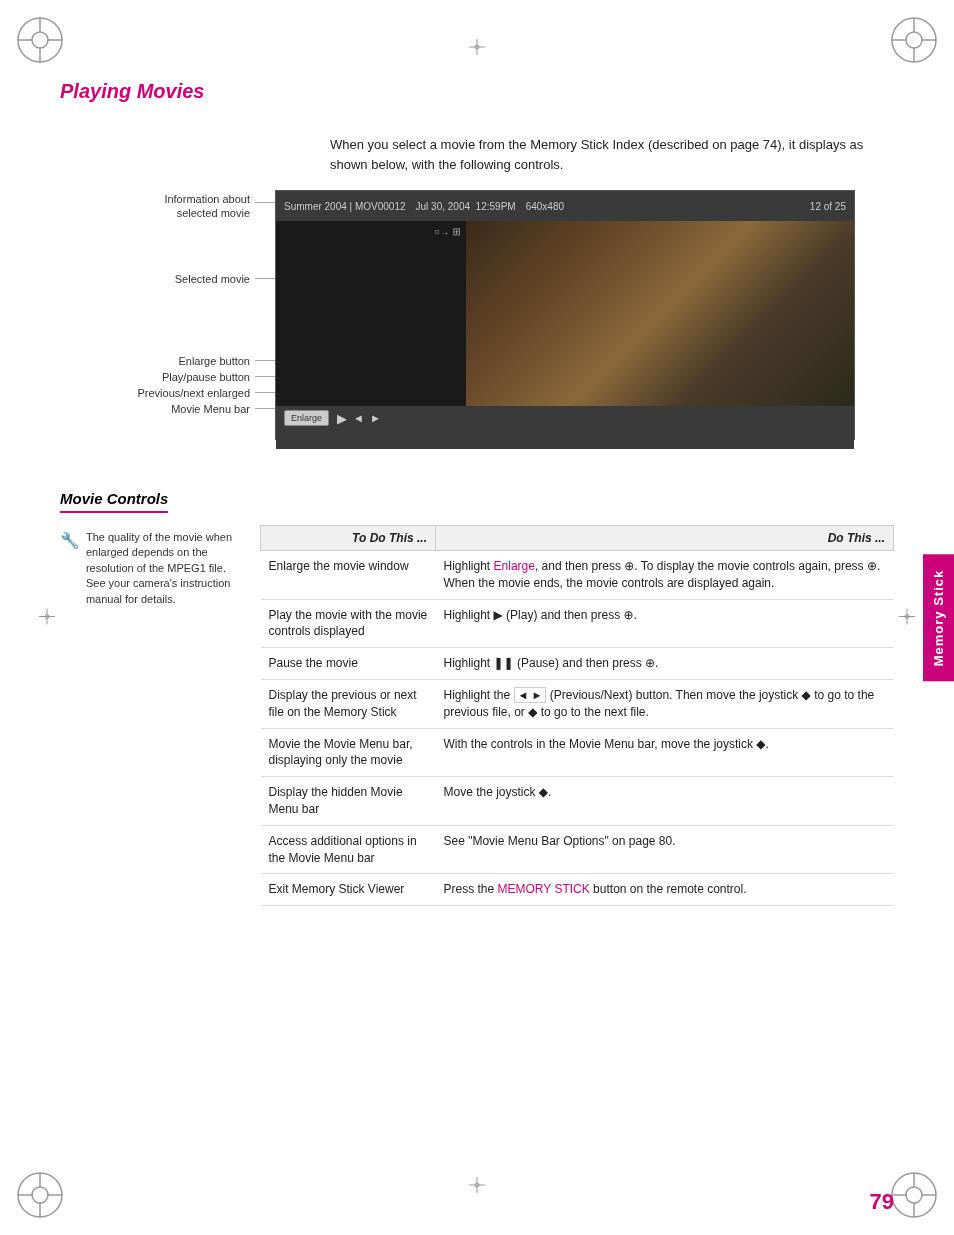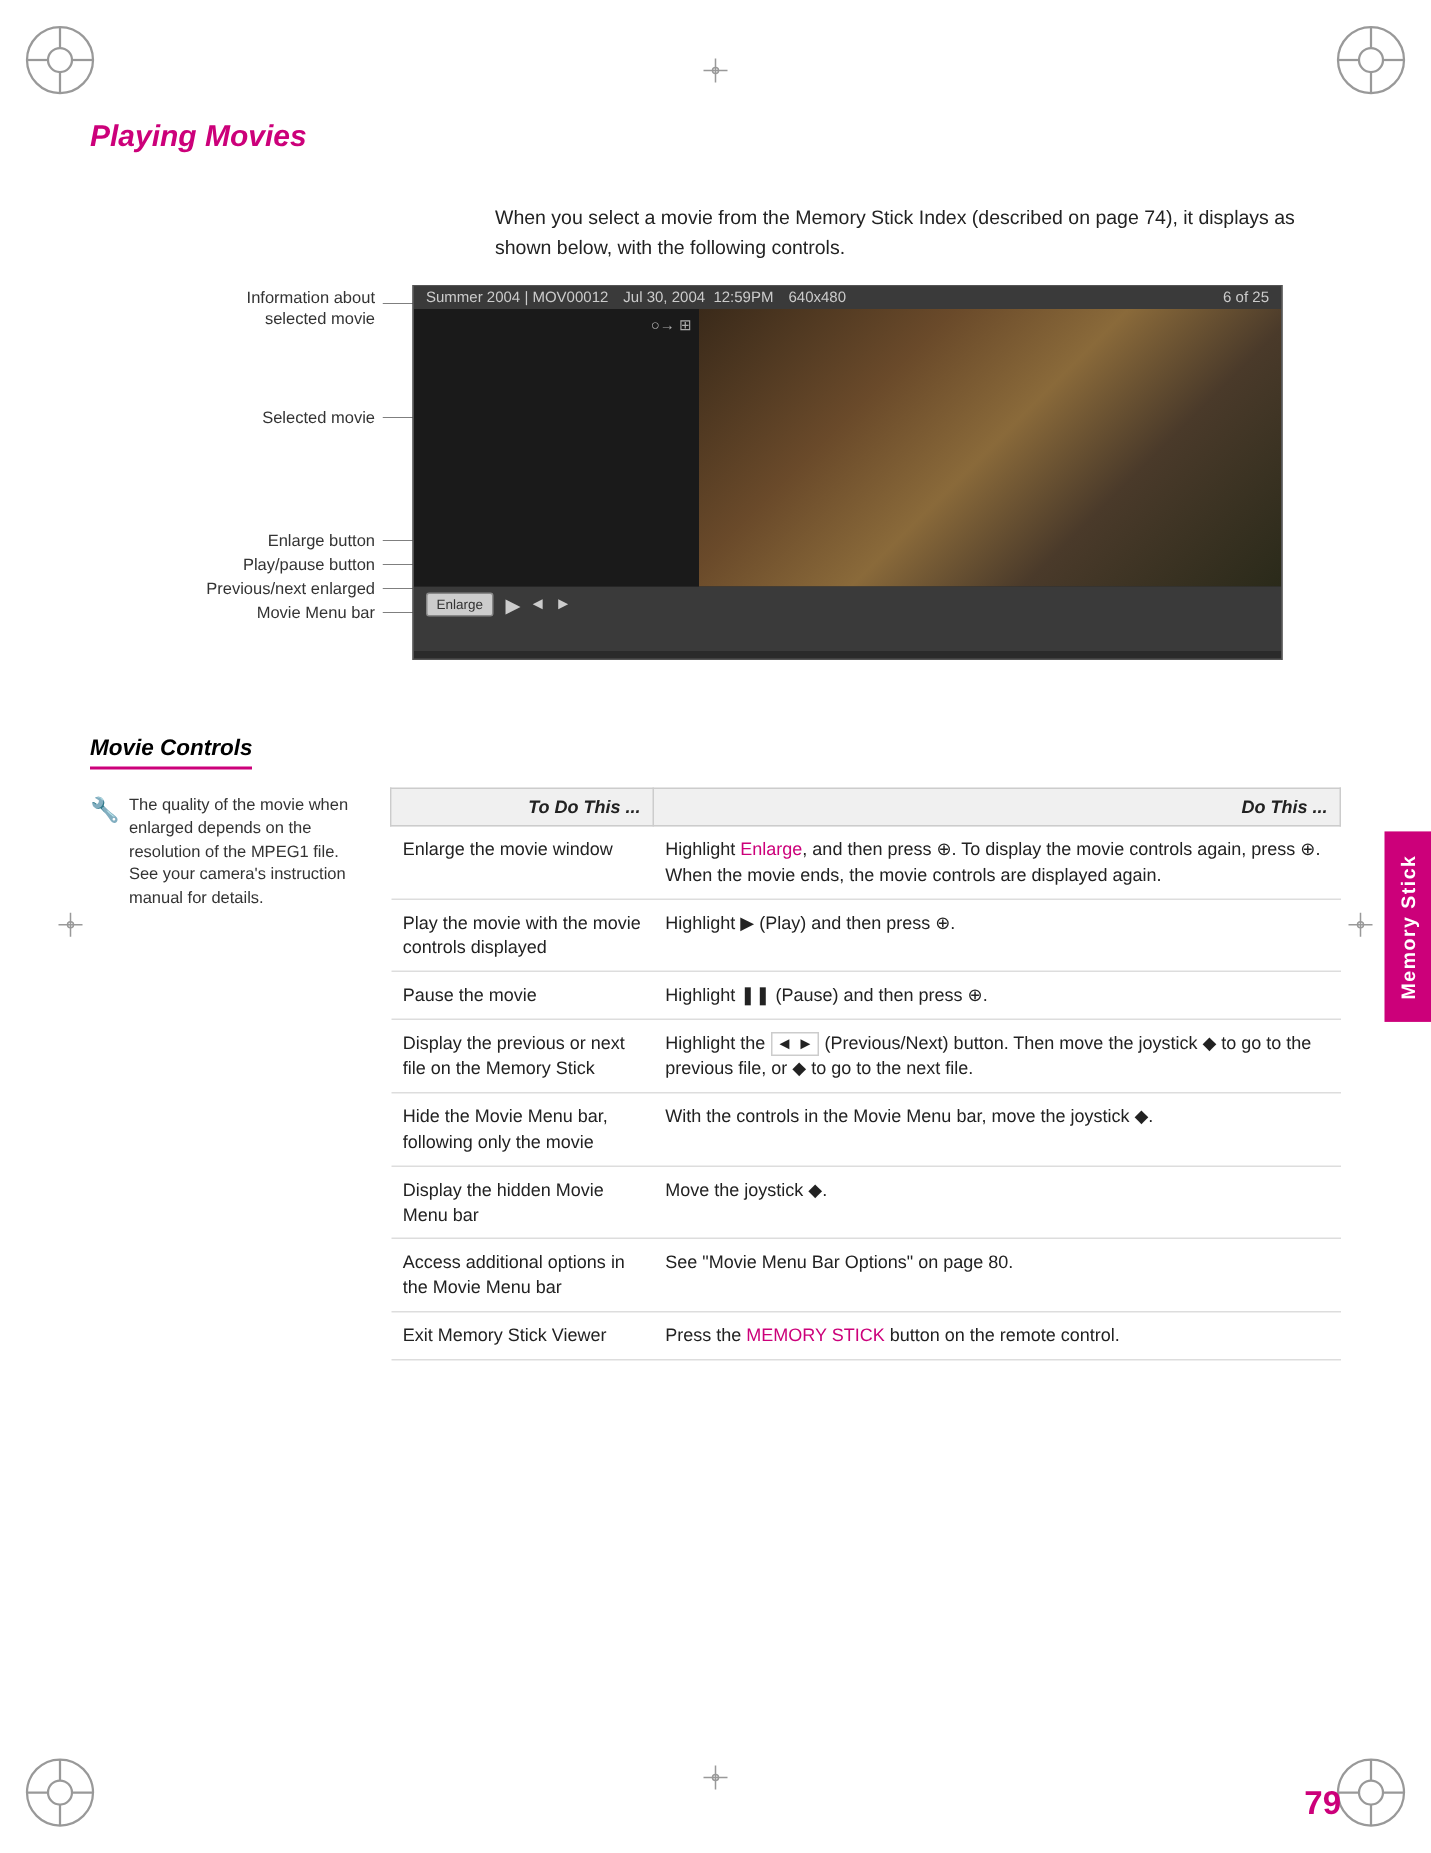--- a/index.html
+++ b/index.html
@@ -84,21 +84,21 @@
       position: absolute;
       left: 215px;
       top: 0;
       width: 580px;
       height: 250px;
       background: #2a2a2a;
       border: 1px solid #555;
     }
     .movie-topbar {
       background: #3a3a3a;
-      height: 15px;
+      height: 30px;
       display: flex;
       align-items: center;
       padding: 0 8px;
       font-size: 10px;
       color: #ccc;
       justify-content: space-between;
     }
     .movie-topbar-left { display: flex; gap: 10px; }
     .movie-topbar-right { font-size: 10px; color: #ccc; }
     .movie-main {
@@ -385,21 +385,21 @@
     </div>
 
     <div class="movie-ui">
 
       <div class="movie-topbar">
         <div class="movie-topbar-left">
           <span>Summer 2004 | MOV00012</span>
           <span>Jul 30, 2004&nbsp;&nbsp;12:59PM</span>
           <span>640x480</span>
         </div>
-        <div class="movie-topbar-right">6 of 25</div>
+        <div class="movie-topbar-right">12 of 25</div>
       </div>
 
       <div class="movie-main">
 
         <div class="movie-thumbnail" style="background:#1a1a1a; position:relative;">
           <div style="position:absolute;top:5px;right:5px;color:#aaa;font-size:10px;">○→ ⊞</div>
         </div>
 
         <div class="movie-preview">
           <div class="movie-preview-img"></div>
@@ -445,21 +445,21 @@
         </tr>
         <tr>
           <td>Pause the movie</td>
           <td>Highlight ❚❚ (Pause) and then press ⊕.</td>
         </tr>
         <tr>
           <td>Display the previous or next file on the Memory Stick</td>
           <td>Highlight the <span style="border:1px solid #ccc;padding:1px 3px;font-size:11px;">◄ ►</span> (Previous/Next) button. Then move the joystick ◆ to go to the previous file, or ◆ to go to the next file.</td>
         </tr>
         <tr>
-          <td>Hide the Movie Menu bar, following only the movie</td>
+          <td>Movie the Movie Menu bar, displaying only the movie</td>
           <td>With the controls in the Movie Menu bar, move the joystick ◆.</td>
         </tr>
         <tr>
           <td>Display the hidden Movie Menu bar</td>
           <td>Move the joystick ◆.</td>
         </tr>
         <tr>
           <td>Access additional options in the Movie Menu bar</td>
           <td>See "Movie Menu Bar Options" on page 80.</td>
         </tr>

